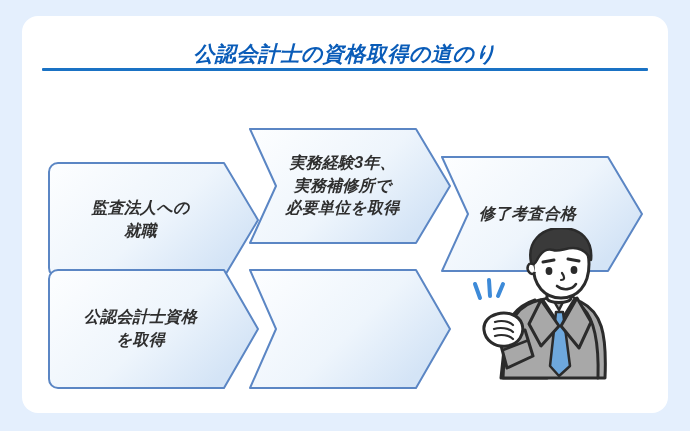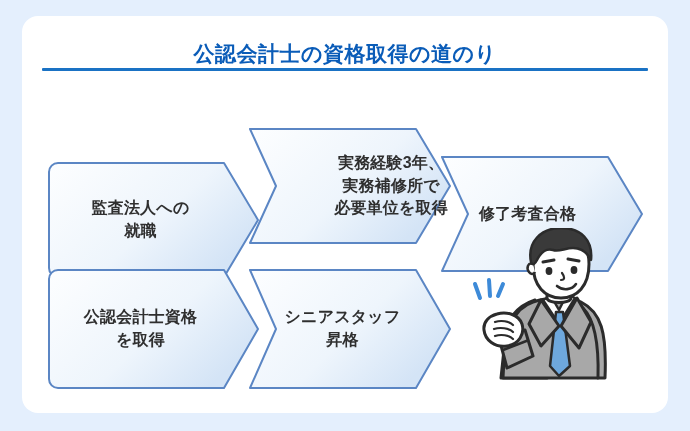--- a/index.html
+++ b/index.html
@@ -11,20 +11,21 @@
     height: 431px;
     background: #e4effd;
     font-family: "Liberation Sans", "DejaVu Sans", sans-serif;
     overflow: hidden;
   }
 
   #root {
     position: relative;
     width: 690px;
     height: 360px;
+    font-style: italic;
   }
 
   
   .card {
     position: absolute;
     left: 22px;
     top: 16px;
     width: 646px;
     height: 397px;
     background: #ffffff;
@@ -93,21 +94,21 @@
     z-index: 1;
     overflow: visible;
   }
 
   
   .r1 { top: 112px; height: 116px; }
   
   .r2 { top: 253px; height: 120px; }
 
   .c1 { left: 26px;  width: 211px; margin-top: 34px; }
-  .c2 { left: 218px; width: 211px; justify-content: flex-end; }
+  .c2 { left: 218px; width: 211px; }
   .c3 { left: 410px; width: 211px; margin-top: 28px; }
 
   .c4 { left: 26px;  width: 211px; }
   .c5 { left: 218px; width: 211px; }
 
   
   .c1 .lbl, .c4 .lbl { transform: translateX(-13px); }
   .c2 .lbl, .c5 .lbl { transform: translateX(-3px); }
   .c3 .lbl           { transform: translateX(-10px); }
 
@@ -197,22 +198,20 @@
         <svg viewBox="0 0 211 120" preserveAspectRatio="none">
           <defs>
             <linearGradient id="g5" x1="0" y1="0" x2="1" y2="0.6">
               <stop offset="0%" stop-color="#fdfeff"></stop>
               <stop offset="60%" stop-color="#eef5fc"></stop>
               <stop offset="100%" stop-color="#d4e4f6"></stop>
             </linearGradient>
           </defs>
           <path d="M10,1 L176,1 L210,60 L176,119 L10,119 L36,60 Z" fill="url(#g5)" stroke="#5b86c4" stroke-width="2" stroke-linejoin="round"></path>
         </svg>
-        <span class="lbl">シニアスタッフ
-昇格</span>
       </div>
 
     </div>
   </div>
 
   <svg class="person" viewBox="0 0 190 160">
 
     <path d="M50,112 C50,92 62,78 80,72 L92,150 L46,150 Z" fill="#a8a8a8" stroke="#2b2b2b" stroke-width="3" stroke-linejoin="round"></path>
 
     <path d="M78,74 C60,80 50,96 48,150 L150,150 C152,104 146,84 126,74

